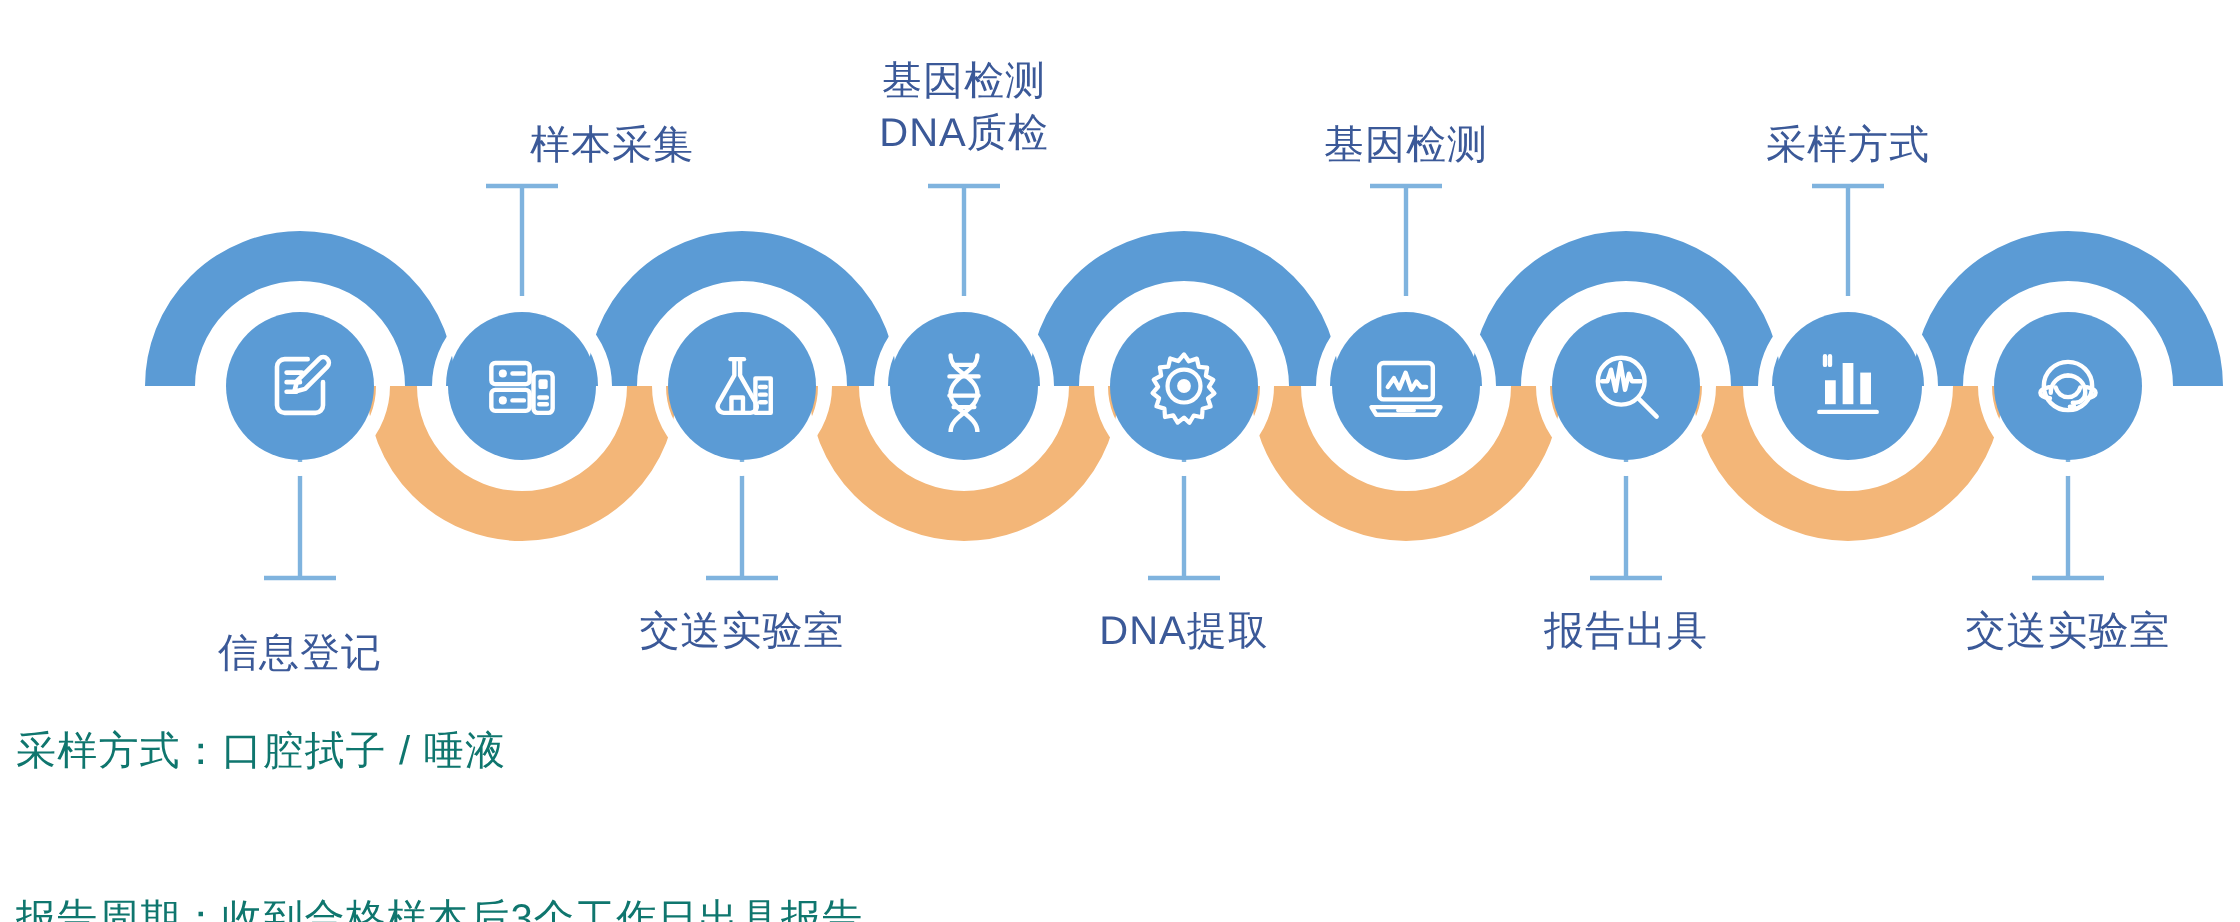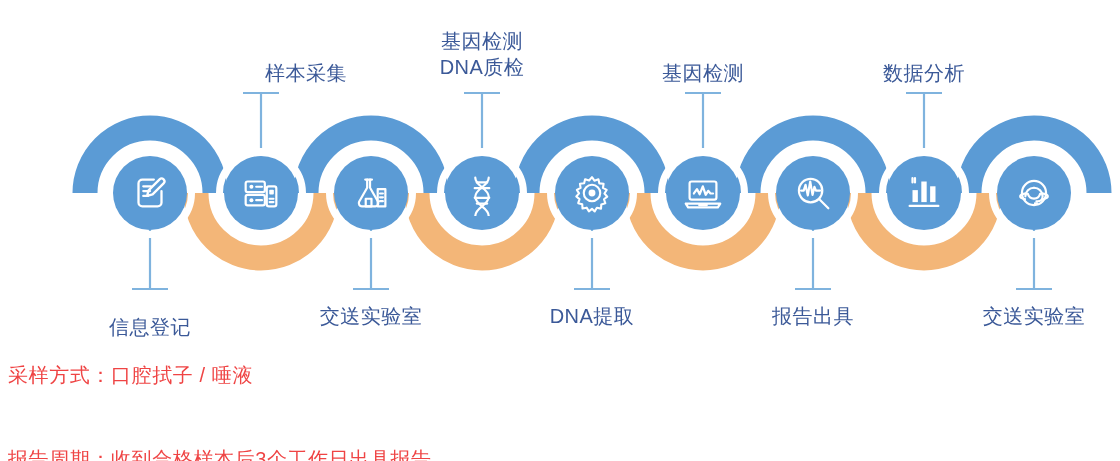--- a/index.html
+++ b/index.html
@@ -27,21 +27,21 @@
     text-align:center;
     line-height:1.32;
   }
   .lbl.top{ }
   .lbl.bottom{ }
 
   
   .foot{
     position:absolute;
     left:8px;
-    color:#ef4444;
+    color:#0f766e;
     font-size:20px;
     letter-spacing:.6px;
     white-space:nowrap;
   }
   #foot0{top:362px;}
   #foot1{top:404px;margin-top:42px;}
 
   
   .ico{pointer-events:none;}
 </style>
@@ -237,21 +237,21 @@
     <div>样本采集</div>
   </div>
   <div class="lbl top" style="left:482px;top:28px;">
     <div>基因检测</div>
     <div>DNA质检</div>
   </div>
   <div class="lbl top" style="left:703px;top:60px;">
     <div>基因检测</div>
   </div>
   <div class="lbl top" style="left:924px;top:60px;">
-    <div>数据分析</div>
+    <div>采样方式</div>
   </div>
 
   <div class="lbl bottom" style="left:150px;top:314px;">信息登记</div>
   <div class="lbl bottom" style="left:371px;top:303px;">交送实验室</div>
   <div class="lbl bottom" style="left:592px;top:303px;">DNA提取</div>
   <div class="lbl bottom" style="left:813px;top:303px;">报告出具</div>
   <div class="lbl bottom" style="left:1034px;top:303px;">交送实验室</div>
 
   <div class="foot" id="foot0">采样方式：口腔拭子 / 唾液</div>
   <div class="foot" id="foot1">报告周期：收到合格样本后3个工作日出具报告</div>

